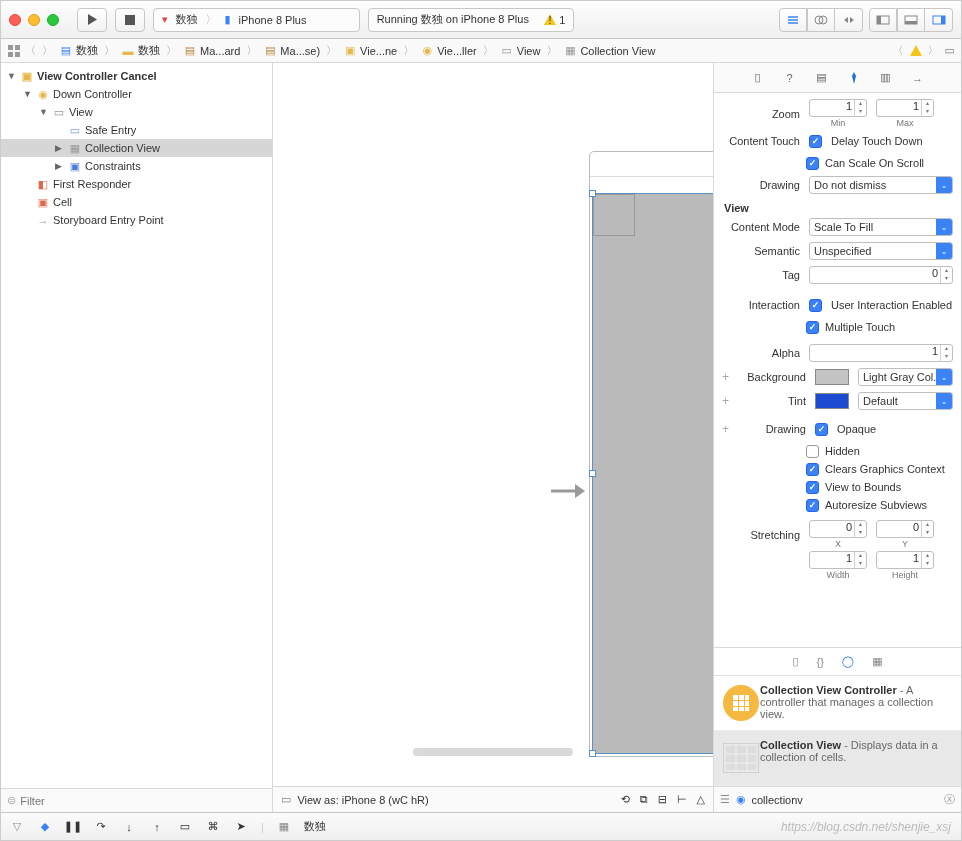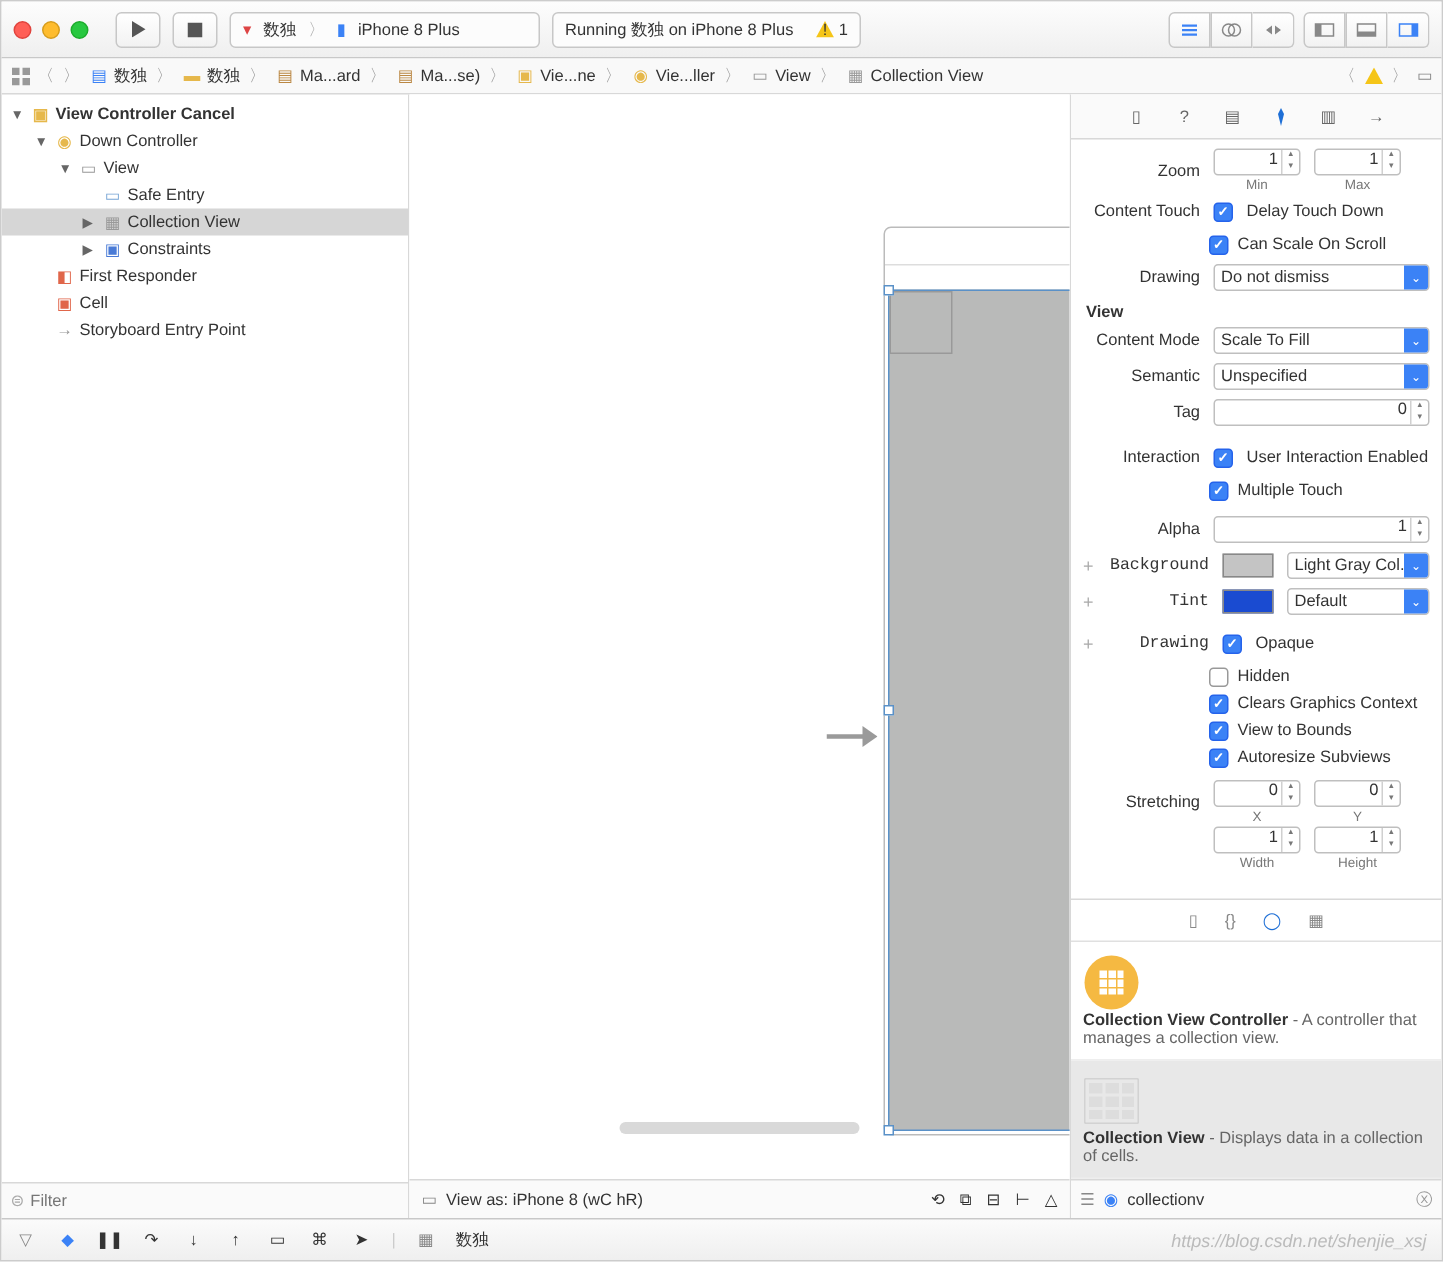--- a/index.html
+++ b/index.html
@@ -75,28 +75,28 @@
 .chk.on{background:#3b82f6;border-color:#2563eb;color:#fff;}
 .chk.on::after{content:"✓";font-size:9px;font-weight:bold;}
 .chk-row{display:flex;align-items:center;gap:6px;margin-left:84px;min-height:18px;}
 .sel-field{height:18px;border:1px solid #bfbfbf;border-radius:3px;background:#fff;display:flex;align-items:center;padding:0 4px;flex:1;position:relative;text-align:right;}
 .sel-field .dd{position:absolute;right:0;top:0;bottom:0;width:16px;background:#3b82f6;border-radius:0 2px 2px 0;display:flex;align-items:center;justify-content:center;color:#fff;font-size:8px;}
 .swatch{width:34px;height:16px;border:1px solid #888;}
 .swatch.gray{background:#c4c4c4;} .swatch.blue{background:#1a4bd1;}
 .section-h{font-weight:600;margin:6px 0 2px 2px;}
 .plus{position:absolute;left:0;width:10px;color:#aaa;font-size:12px;}
 .insp-row.rel{position:relative;}
-.insp-row.rel .lab{margin-left:6px;font-family:Liberation Mono, monospace;}
+.insp-row.rel .lab{margin-left:6px;}
 
 
 .library { border-top:1px solid #d8d8d8; display:flex;flex-direction:column;}
 .lib-tabs{height:28px;display:flex;align-items:center;justify-content:center;gap:18px;border-bottom:1px solid #e0e0e0;}
 .lib-tabs .lt{color:#888;} .lib-tabs .lt.active{color:#1e6fd6;}
 .lib-items{max-height:160px;overflow:auto;}
-.lib-item{display:flex;gap:0;padding:8px;border-bottom:1px solid #eee;flex-direction:column;}
+.lib-item{display:flex;gap:0;padding:8px;border-bottom:1px solid #eee;}
 .lib-item.sel{background:#e8e8e8;}
 .lib-icon{width:38px;height:38px;display:flex;align-items:center;justify-content:center;flex-shrink:0;}
 .lib-text .t1{font-weight:600;display:inline;}
 .lib-text .t2{color:#666;}
 .lib-filter{height:26px;border-top:1px solid #d8d8d8;display:flex;align-items:center;padding:0 6px;gap:6px;background:#fafafa;}
 .lib-filter input{flex:1;border:none;outline:none;background:transparent;}
 
 
 .debugbar { position:absolute; left:0; right:0; bottom:0; height:28px; border-top:1px solid #c8c8c8; background:linear-gradient(#fbfbfb,#efefef); display:flex; align-items:center; padding:0 8px; gap:12px; color:#555;}
 .debugbar .db-i{width:16px;display:flex;align-items:center;justify-content:center;}

